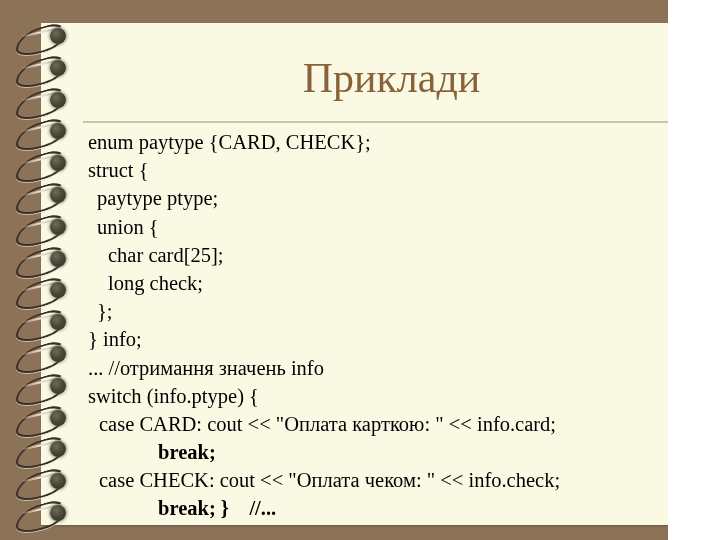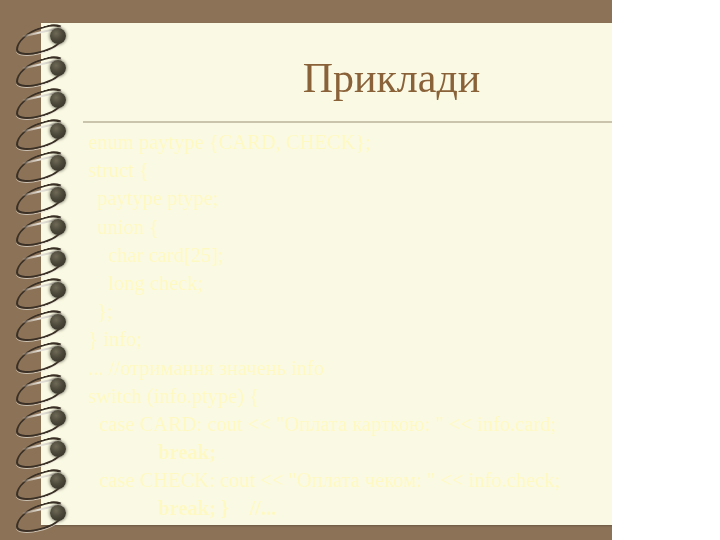--- a/index.html
+++ b/index.html
@@ -8,21 +8,21 @@
   }
   body {
     width: 720px;
     height: 540px;
     overflow: hidden;
     font-family: "Liberation Serif", "DejaVu Serif", serif;
   }
 
   #slide {
     position: relative;
-    width: 612px;
+    width: 668px;
     height: 540px;
     background: #8c7358;
     overflow: hidden;
   }
 
   
   #paper {
     position: absolute;
     left: 41px;
     top: 23px;
@@ -107,21 +107,21 @@
   }
 
   
   #body-text {
     position: absolute;
     left: 88px;
     top: 128px;
     width: 620px;
     font-size: 20.5px;
     line-height: 28.2px;
-    color: #fef9c3;
+    color: #000000;
     font-family: "Liberation Serif", "DejaVu Serif", serif;
     white-space: pre;
   }
   .code-line {
     height: 28.2px;
     white-space: pre;
   }
   .ind-0 { padding-left: 0px; }
   .ind-1 { padding-left: 9px; }
   .ind-2 { padding-left: 20px; }

